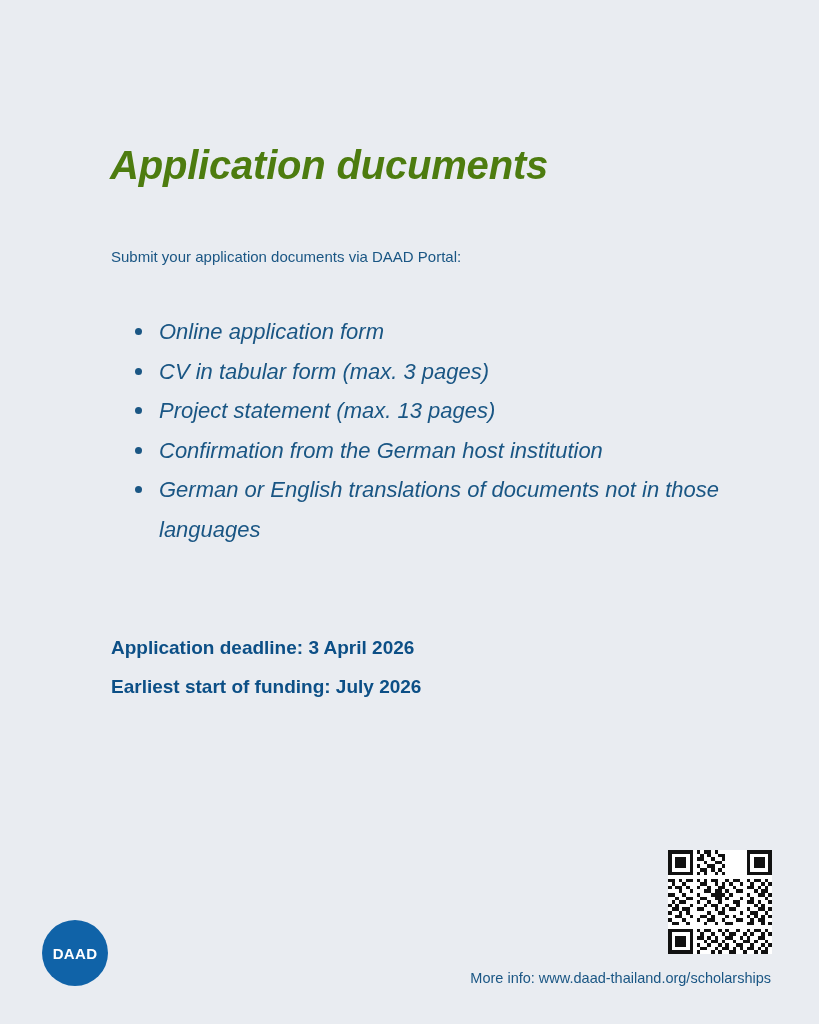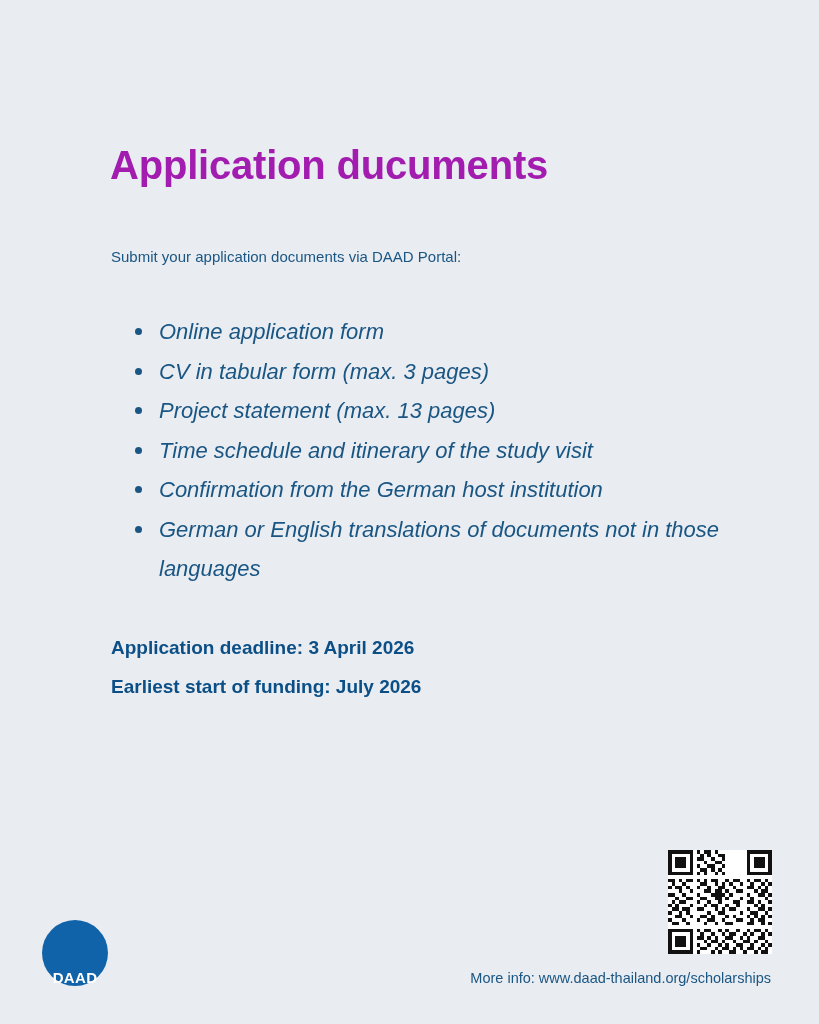--- a/index.html
+++ b/index.html
@@ -20,22 +20,23 @@
     width: 819px;
     height: 1024px;
     background: #e9ecf1;
   }
   .title {
     position: absolute;
     left: 110px;
     top: 143px;
     font-size: 40px;
     font-weight: bold;
-    color: #a21caf;
+    color: #4d7c0f;
     letter-spacing: -0.2px;
+    font-style: italic;
   }
   .intro {
     position: absolute;
     left: 111px;
     top: 248px;
     font-size: 15px;
     color: #1a5684;
     font-weight: 400;
   }
   .doc-list {
@@ -79,21 +80,21 @@
     left: 42px;
     top: 920px;
     width: 66px;
     height: 66px;
     border-radius: 50%;
     background: #1063a8;
     color: #ffffff;
     font-size: 15px;
     font-weight: bold;
     display: flex;
-    align-items: flex-end;
+    align-items: center;
     justify-content: center;
     letter-spacing: 0.3px;
   }
   .qr {
     position: absolute;
     left: 668px;
     top: 850px;
     width: 104px;
     height: 104px;
     background: #ffffff;
@@ -114,21 +115,20 @@
 <div class="page">
 
   <div class="title">Application ducuments</div>
 
   <div class="intro">Submit your application documents via DAAD Portal:</div>
 
   <ul class="doc-list">
     <li><span>Online application form</span></li>
     <li><span>CV in tabular form (max. 3 pages)</span></li>
     <li><span>Project statement (max. 13 pages)</span></li>
-    <li><span>Time schedule and itinerary of the study visit</span></li>
     <li><span>Confirmation from the German host institution</span></li>
     <li><span>German or English translations of documents not in those languages</span></li>
   </ul>
 
   <div class="deadlines">
     <div>Application deadline: 3 April 2026</div>
     <div>Earliest start of funding: July 2026</div>
   </div>
 
   <div class="logo">

